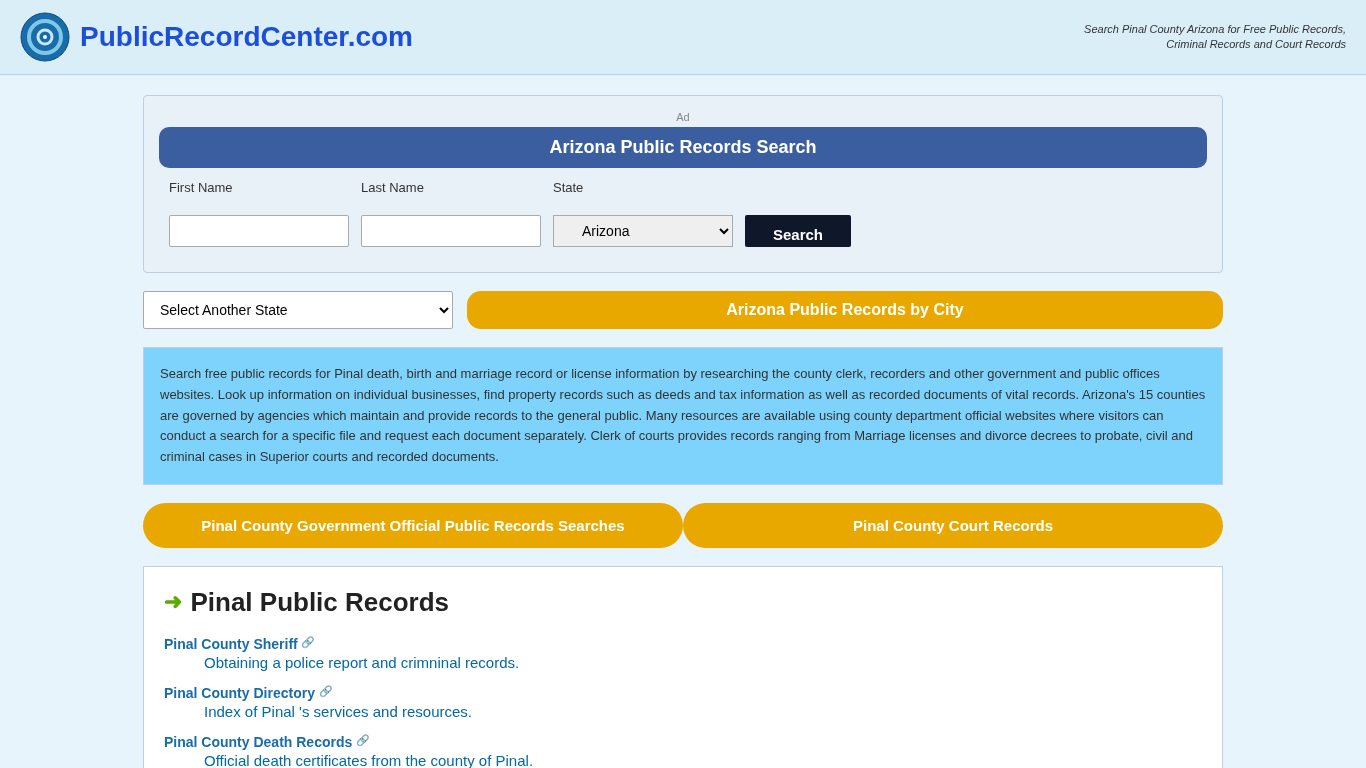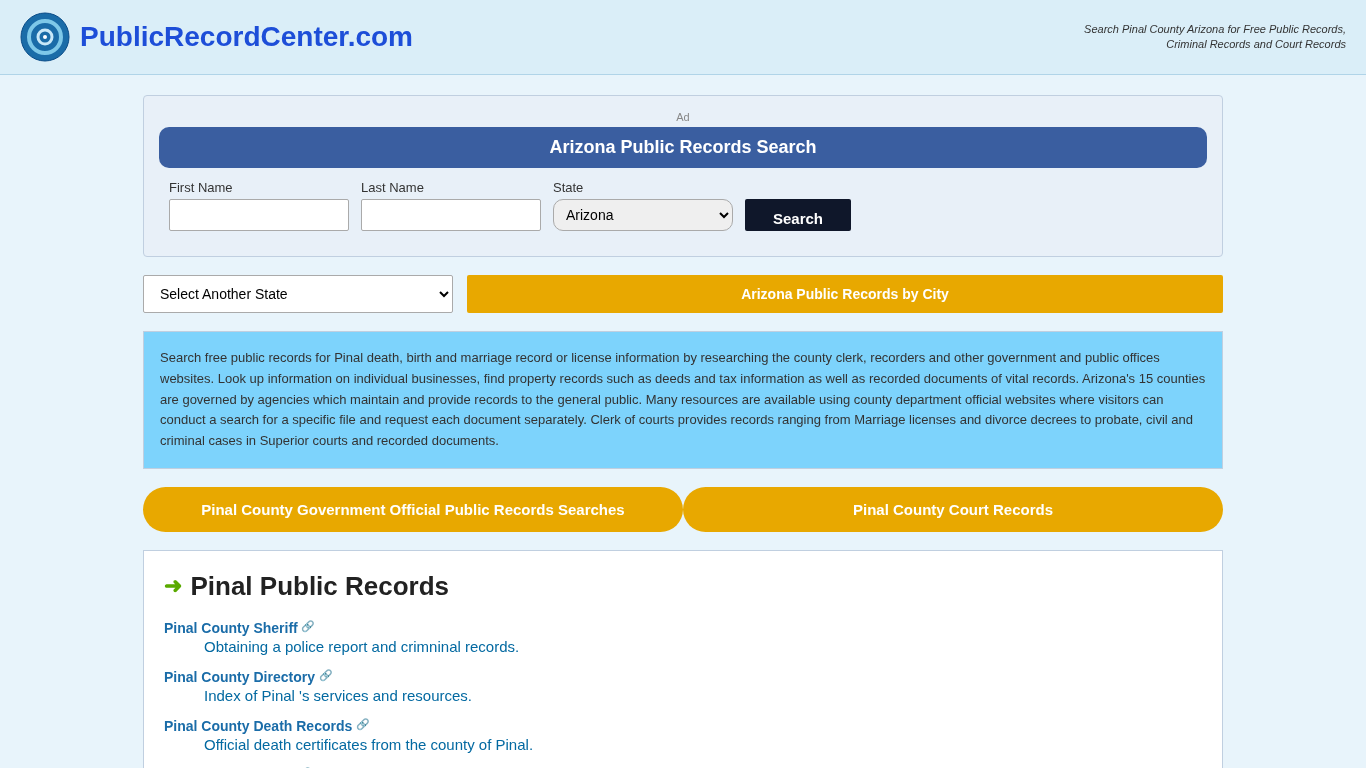--- a/index.html
+++ b/index.html
@@ -74,39 +74,39 @@
     }
     .search-form {
       display: flex;
       gap: 12px;
       align-items: flex-end;
       padding: 0 10px 10px;
     }
     .form-group {
       display: flex;
       flex-direction: column;
-      gap: 4px;
+      gap: 20px;
     }
     .form-group label {
       font-size: 13px;
       color: #333;
     }
     .form-group input[type="text"] {
       width: 180px;
       padding: 6px 8px;
       border: 1px solid #aaa;
       border-radius: 2px;
       font-size: 14px;
       height: 32px;
     }
     .form-group select {
       width: 180px;
-      padding: 6px 8px;
+      padding: 6px 24px;
       border: 1px solid #aaa;
-      border-radius: 10px;
+      border-radius: 0;
       font-size: 14px;
       height: 32px;
     }
     .search-btn {
       background: #0f172a;
       color: white;
       border: none;
       padding: 11px 28px;
       height: 32px;
       font-size: 15px;
@@ -132,23 +132,23 @@
       cursor: pointer;
     }
     .state-select { width: 310px; margin-right: 10px; }
     .county-select { width: 320px; margin-right: 10px; }
     .city-btn {
       background: #e8a800;
       color: white;
       border: none;
       padding: 0 24px;
       height: 38px;
-      font-size: 14px;
-      font-weight: bold;
-      border-radius: 2px;
+      font-size: 16px;
+      font-weight: bold;
+      border-radius: 14px;
       cursor: pointer;
       flex: 1;
     }
 
     
     .description-box {
       background: #7dd3fc;
       border: 1px solid #c0cfe0;
       padding: 16px;
       margin-bottom: 18px;

